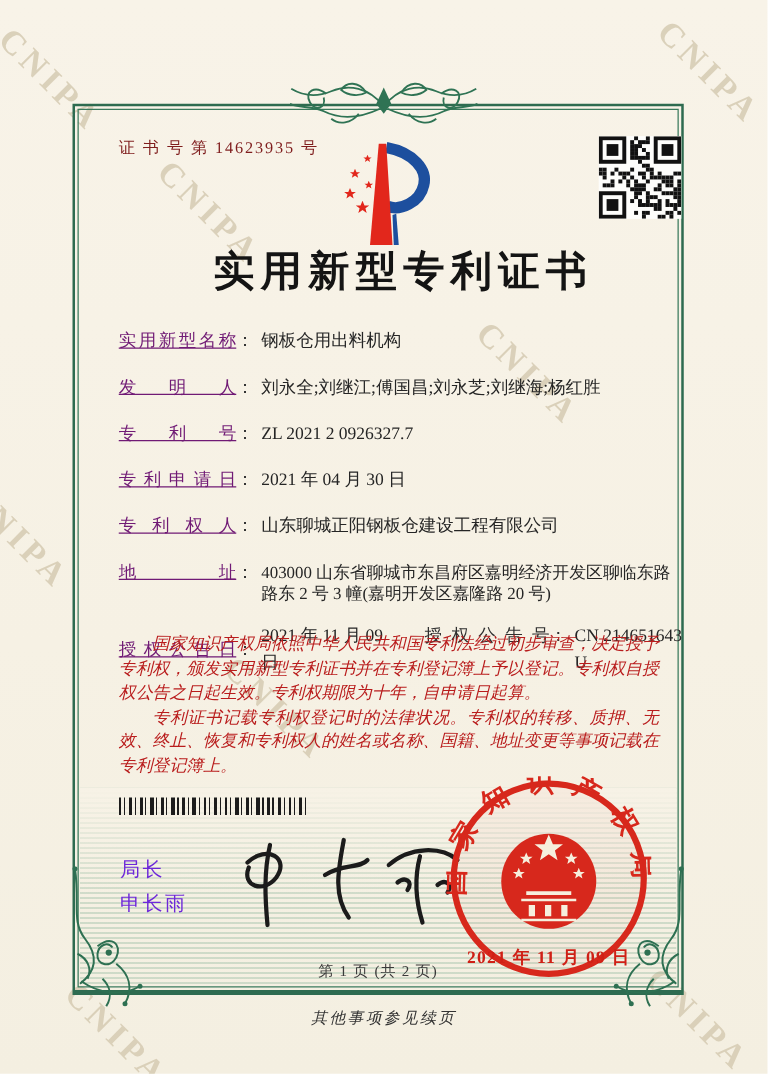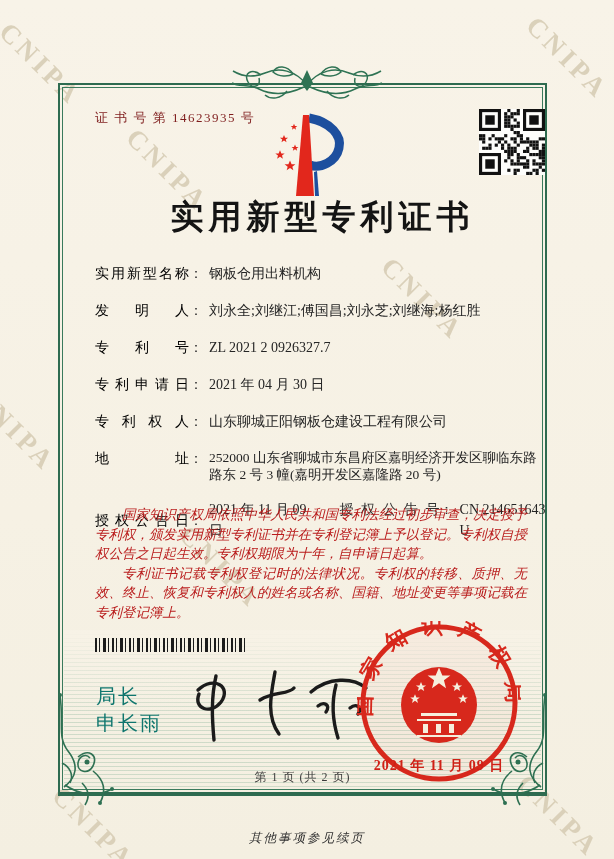--- a/index.html
+++ b/index.html
@@ -43,21 +43,21 @@
   .logo{position:absolute;left:205px;top:27px;z-index:2;}
   .qr{position:absolute;left:419px;top:24px;z-index:2;background:#fdfdfb;}
   .title{
     position:absolute;left:0;top:110px;width:100%;text-align:center;
     font-size:33px;font-weight:bold;letter-spacing:5px;color:#141414;z-index:2;padding-left:20px;
   }
   .fields{position:absolute;left:35px;top:178px;width:452px;font-size:14px;z-index:2;}
   .frow{margin-bottom:16px;line-height:21px;display:flex;align-items:flex-start;}
   .flabel{
     display:inline-block;width:94px;flex:0 0 94px;
-    text-align:justify;text-align-last:justify;color:#000000;
+    text-align:justify;text-align-last:justify;color:#701a75;text-decoration:underline;
   }
   .fcolon{display:inline-block;margin-right:6px;color:#2e2e2e;}
   .fvalue{color:#252525;}
   .addr .fvalue{line-height:16.5px;font-size:13.5px;padding-top:2px;}
   .grant-row{display:flex;margin-top:2px;line-height:21px;align-items:center;}
   .grant-b{margin-left:22px;display:flex;}
   .glabel2{display:inline-block;width:100px;flex:0 0 100px;text-align:justify;text-align-last:justify;}
   .paras{
     position:absolute;left:35px;top:420px;width:432px;z-index:2;
     font-size:13.5px;line-height:19.5px;text-align:justify;
@@ -68,34 +68,34 @@
     position:absolute;left:35px;top:553px;width:152px;height:14px;z-index:2;
     background:repeating-linear-gradient(90deg,
       #1c1c1c 0 2px,transparent 2px 4px,
       #1c1c1c 4px 5px,transparent 5px 8px,
       #1c1c1c 8px 11px,transparent 11px 13px,
       #1c1c1c 13px 14px,transparent 14px 17px);
   }
   .signoff{
     position:absolute;left:36px;top:598px;z-index:2;
     font-family:"Liberation Sans","DejaVu Sans",sans-serif;
-    font-size:20px;line-height:27px;letter-spacing:2px;color:#0f766e;
+    font-size:16px;line-height:27px;letter-spacing:2px;color:#6d28d9;
   }
   .signature{position:absolute;left:118px;top:575px;z-index:3;}
   .seal{position:absolute;left:297px;top:536px;width:164px;height:164px;z-index:3;}
   .seal-date{
     position:absolute;left:0;top:136px;width:100%;text-align:center;
     color:#cf2016;font-size:14px;font-weight:bold;letter-spacing:1px;
   }
   .page-num{
     position:absolute;left:0;top:684px;width:100%;text-align:center;
     font-size:12px;letter-spacing:1px;color:#3a3a3a;z-index:2;
   }
   .continuation{
-    position:absolute;left:0;top:830px;width:100%;text-align:center;z-index:1;
+    position:absolute;left:0;top:806px;width:100%;text-align:center;z-index:1;
     font-size:12.5px;font-style:italic;letter-spacing:2px;color:#333;
   }
   .ornament{position:absolute;left:307px;top:58px;transform:translateX(-50%);z-index:3;}
   .corner{position:absolute;bottom:-16px;z-index:3;}
   .corner.left{left:-8px;}
   .corner.right{right:-8px;transform:scaleX(-1);}
 </style>
 </head>
 <body>
 
@@ -297,21 +297,21 @@
     </div>
     <div class="frow">
       <span class="flabel">专利权人</span>
         <span class="fcolon">：</span>
       <span class="fvalue">山东聊城正阳钢板仓建设工程有限公司</span>
     </div>
     <div class="frow addr">
       <span class="flabel">地址</span>
         <span class="fcolon">：</span>
       <span class="fvalue">
-        <span style="display:block">252000 山东省聊城市东昌府区嘉明经济开发区聊临东路</span>
+        <span style="display:block">403000 山东省聊城市东昌府区嘉明经济开发区聊临东路</span>
         <span style="display:block">路东 2 号 3 幢(嘉明开发区嘉隆路 20 号)</span>
       </span>
     </div>
     <div class="grant-row">
       <span class="flabel">授权公告日</span>
         <span class="fcolon">：</span>
       <span class="fvalue">2021 年 11 月 09 日</span>
       <span class="grant-b">
         <span class="glabel2">授权公告号</span>
           <span class="fcolon">：</span>

